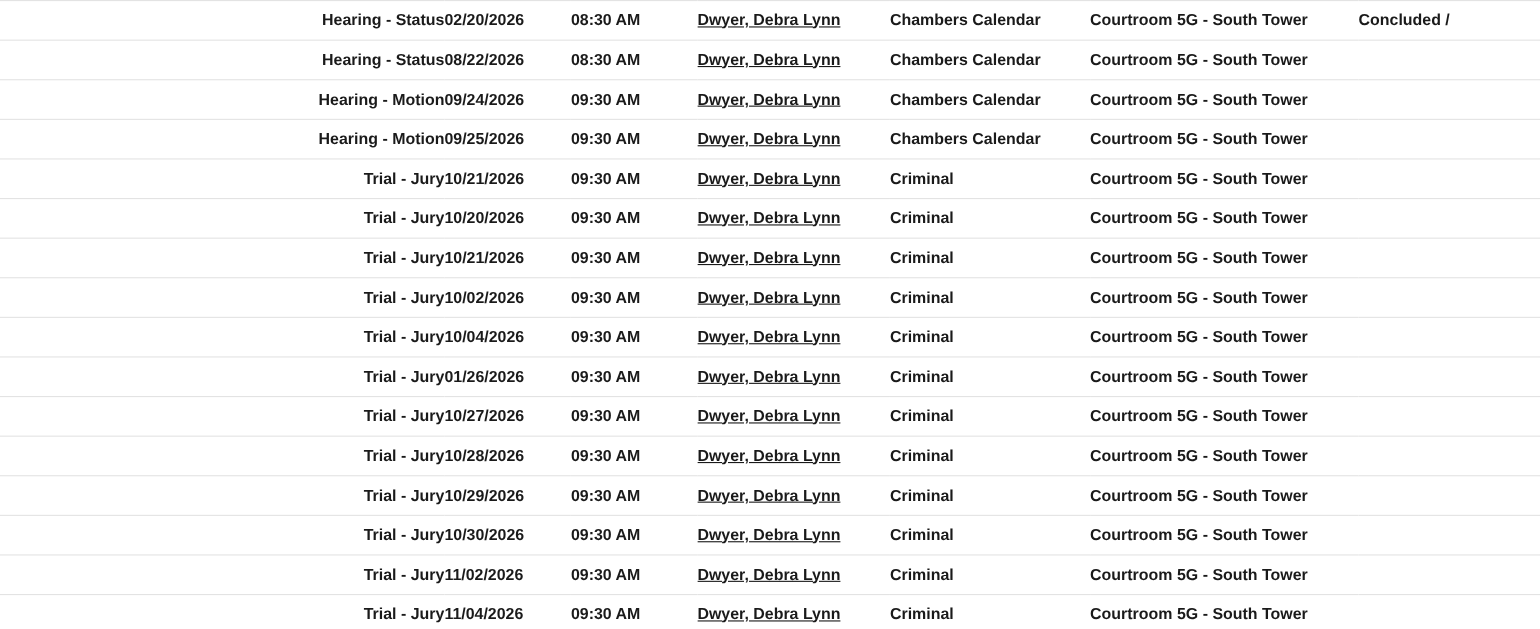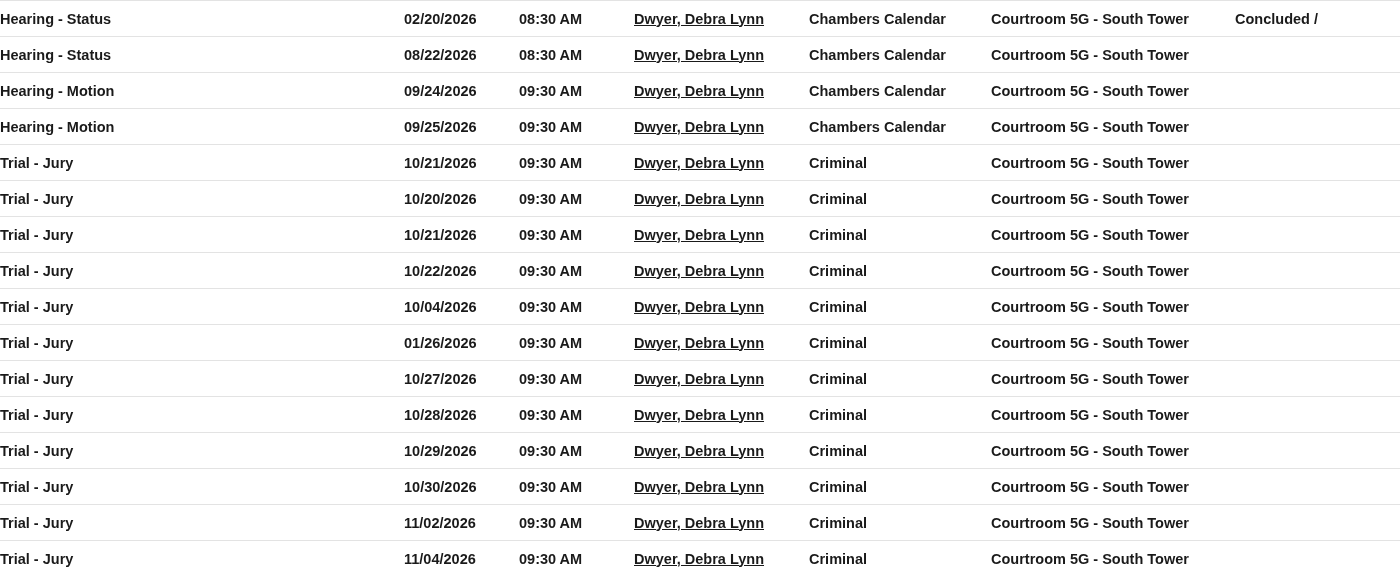--- a/index.html
+++ b/index.html
@@ -41,21 +41,21 @@
   }
   
   col.c-type   { width: 404px; }
   col.c-date   { width: 115px; }
   col.c-time   { width: 115px; }
   col.c-judge  { width: 175px; }
   col.c-div    { width: 182px; }
   col.c-room   { width: 244px; }
   col.c-status { width: 225px; }
 
-  td.type   { padding-left: 36px; }
+  td.type   { padding-left: 36px; text-align: right; }
   td.date   { padding-left: 8px; }
   td.time   { padding-left: 12px; }
   td.judge  { padding-left: 18px; text-decoration: underline; }
   td.div    { padding-left: 12px; }
   td.room   { padding-left: 12px; }
   td.status { padding-left: 12px; }
 
   
   table.events tr:first-child td {
     border-top: 1px solid #e3e3e3;
@@ -142,21 +142,21 @@
         <td class="date">10/21/2026</td>
         <td class="time">09:30 AM</td>
         <td class="judge">Dwyer, Debra Lynn</td>
         <td class="div">Criminal</td>
         <td class="room">Courtroom 5G - South Tower</td>
         <td class="status"></td>
       </tr>
 
       <tr>
         <td class="type">Trial - Jury</td>
-        <td class="date">10/22/2026</td>
+        <td class="date">10/02/2026</td>
         <td class="time">09:30 AM</td>
         <td class="judge">Dwyer, Debra Lynn</td>
         <td class="div">Criminal</td>
         <td class="room">Courtroom 5G - South Tower</td>
         <td class="status"></td>
       </tr>
 
       <tr>
         <td class="type">Trial - Jury</td>
         <td class="date">10/04/2026</td>

